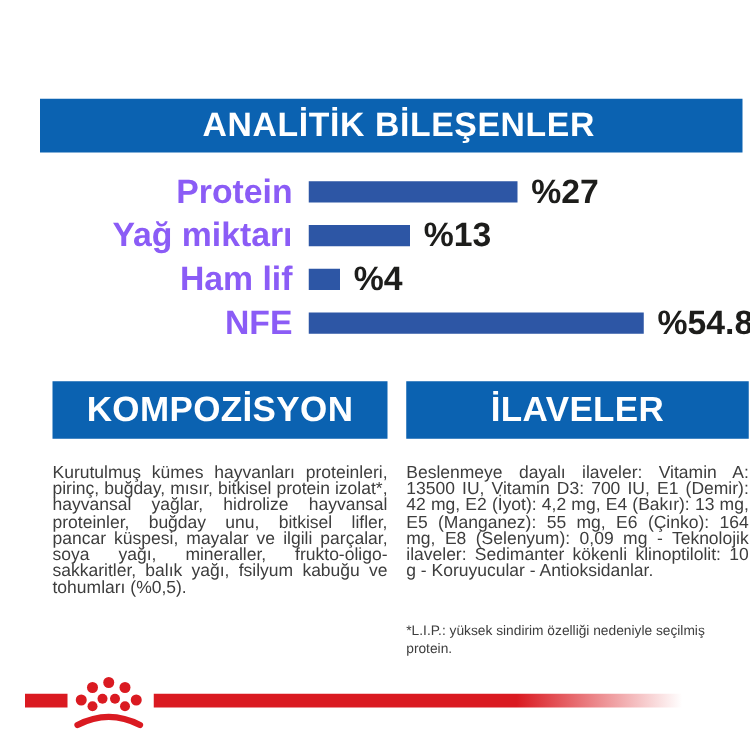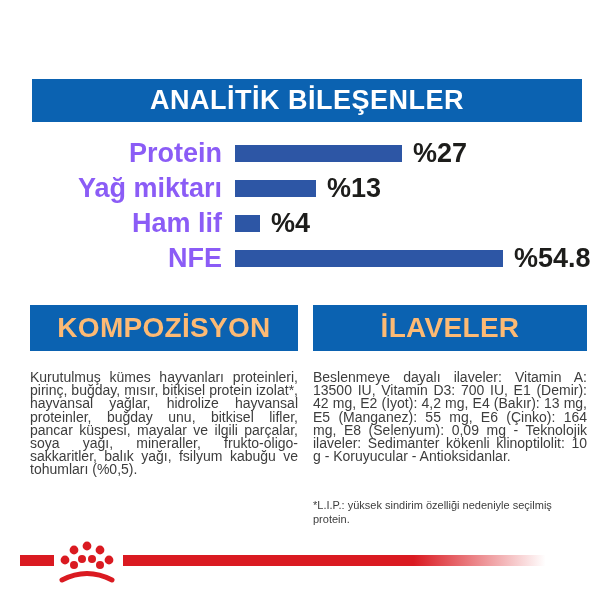--- a/index.html
+++ b/index.html
@@ -3,21 +3,21 @@
 <meta charset="utf-8">
 <style>
   html,body{margin:0;padding:0;}
   body{
     width:600px;height:600px;
     background:#ffffff;
     font-family:"Liberation Sans", sans-serif;
     position:relative;
     overflow:hidden;
   }
-  .abs{position:absolute;}
+  .abs{position:absolute;padding-left:12px;}
 
   
   .analytic-header{
     left:32px; top:79px; width:550px; height:43px;
     background:#0b62b1;
     display:flex; align-items:center; justify-content:center;
     color:#ffffff; font-weight:700; font-size:27px; letter-spacing:.5px;
   }
 
   
@@ -40,21 +40,21 @@
     white-space:nowrap;
   }
 
   
   .col{ top:305px; }
   .col-left{ left:30px; width:268px; }
   .col-right{ left:313px; width:274px; }
   .col-header{
     height:46px; background:#0b62b1;
     display:flex; align-items:center; justify-content:center;
-    color:#fdba74; font-weight:700;
+    color:#ffffff; font-weight:700;
   }
   .col-header .main-title{ font-size:28px; letter-spacing:.3px; }
   .col-header .suffix{ font-size:12.5px; margin-left:5px; align-self:center; padding-top:10px; font-weight:700; }
   .col-body{
     margin-top:20px;
     font-size:14px; line-height:13.2px;
     color:#3d3d3d;
     text-align:justify;
   }
   .footnote{

